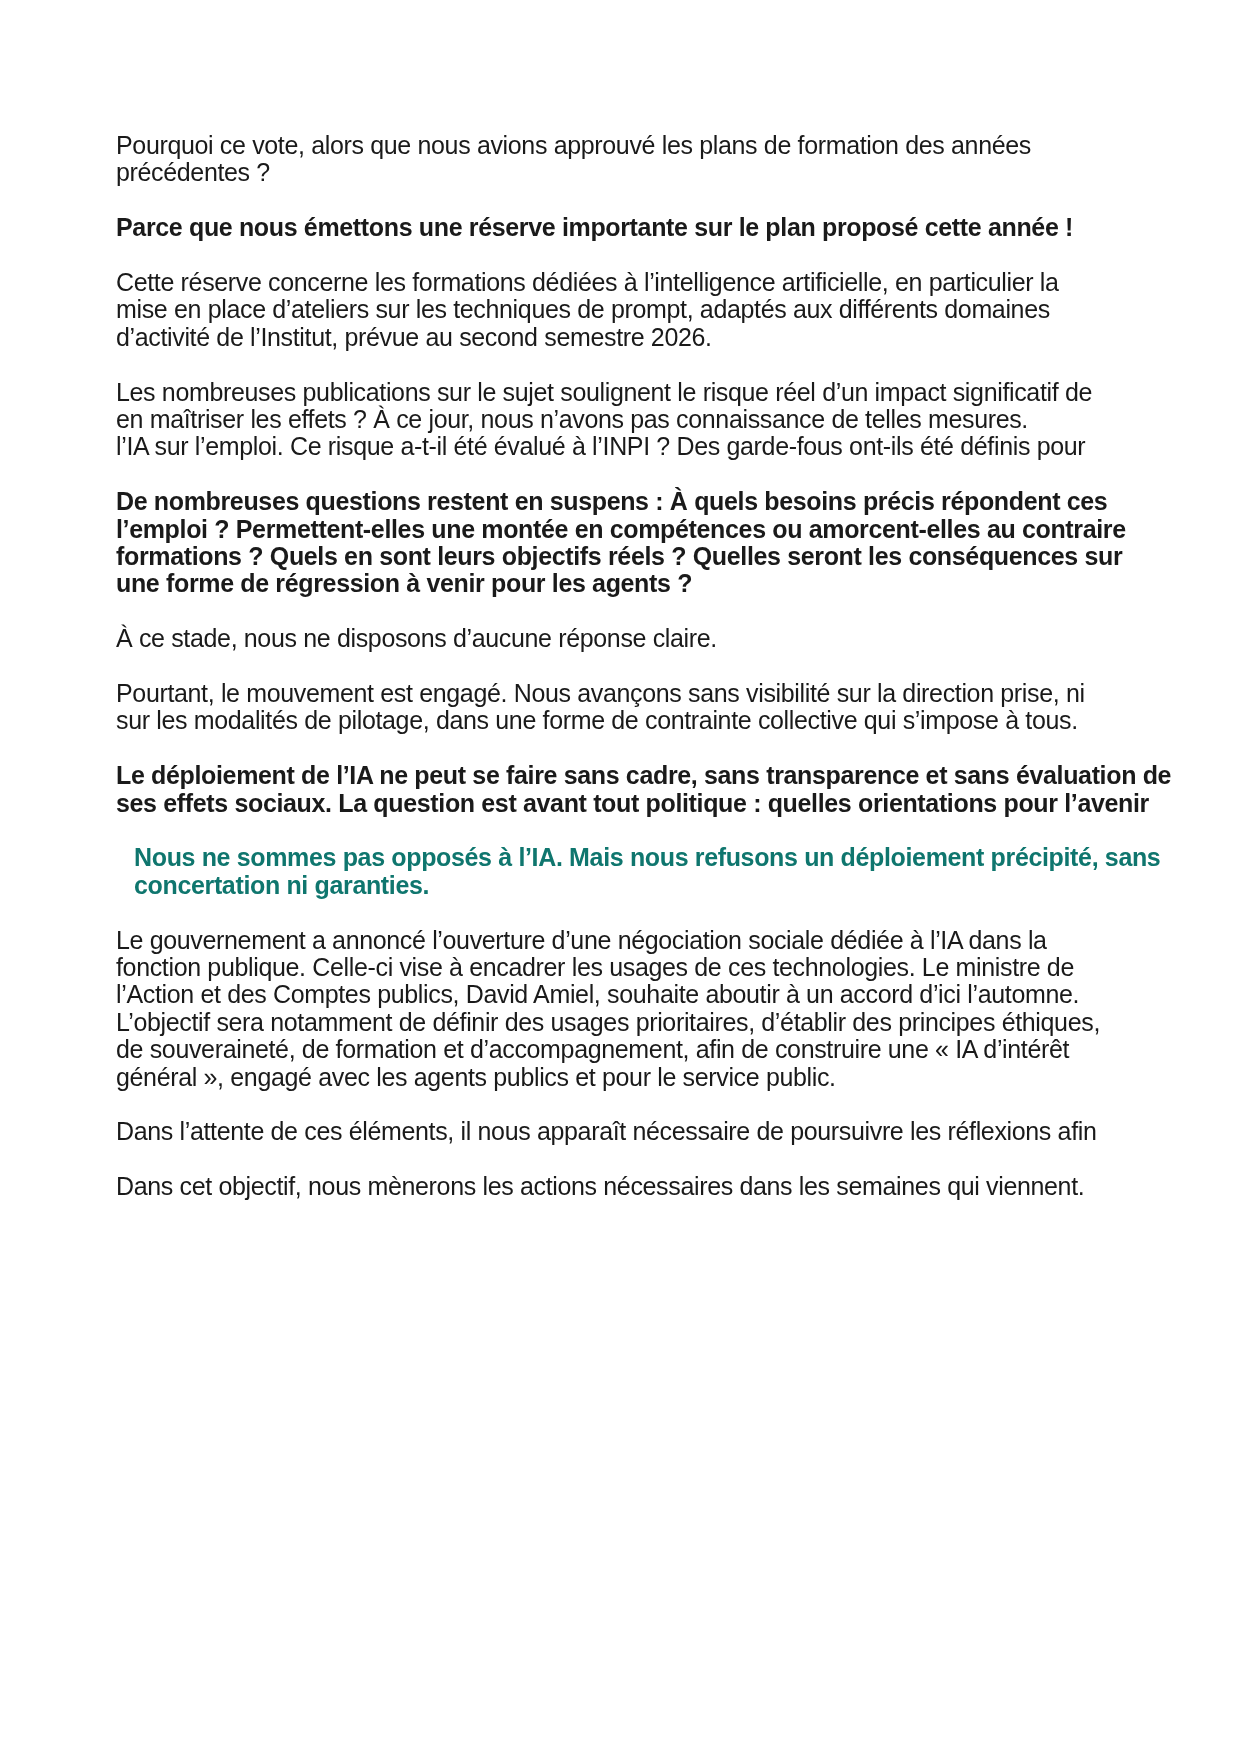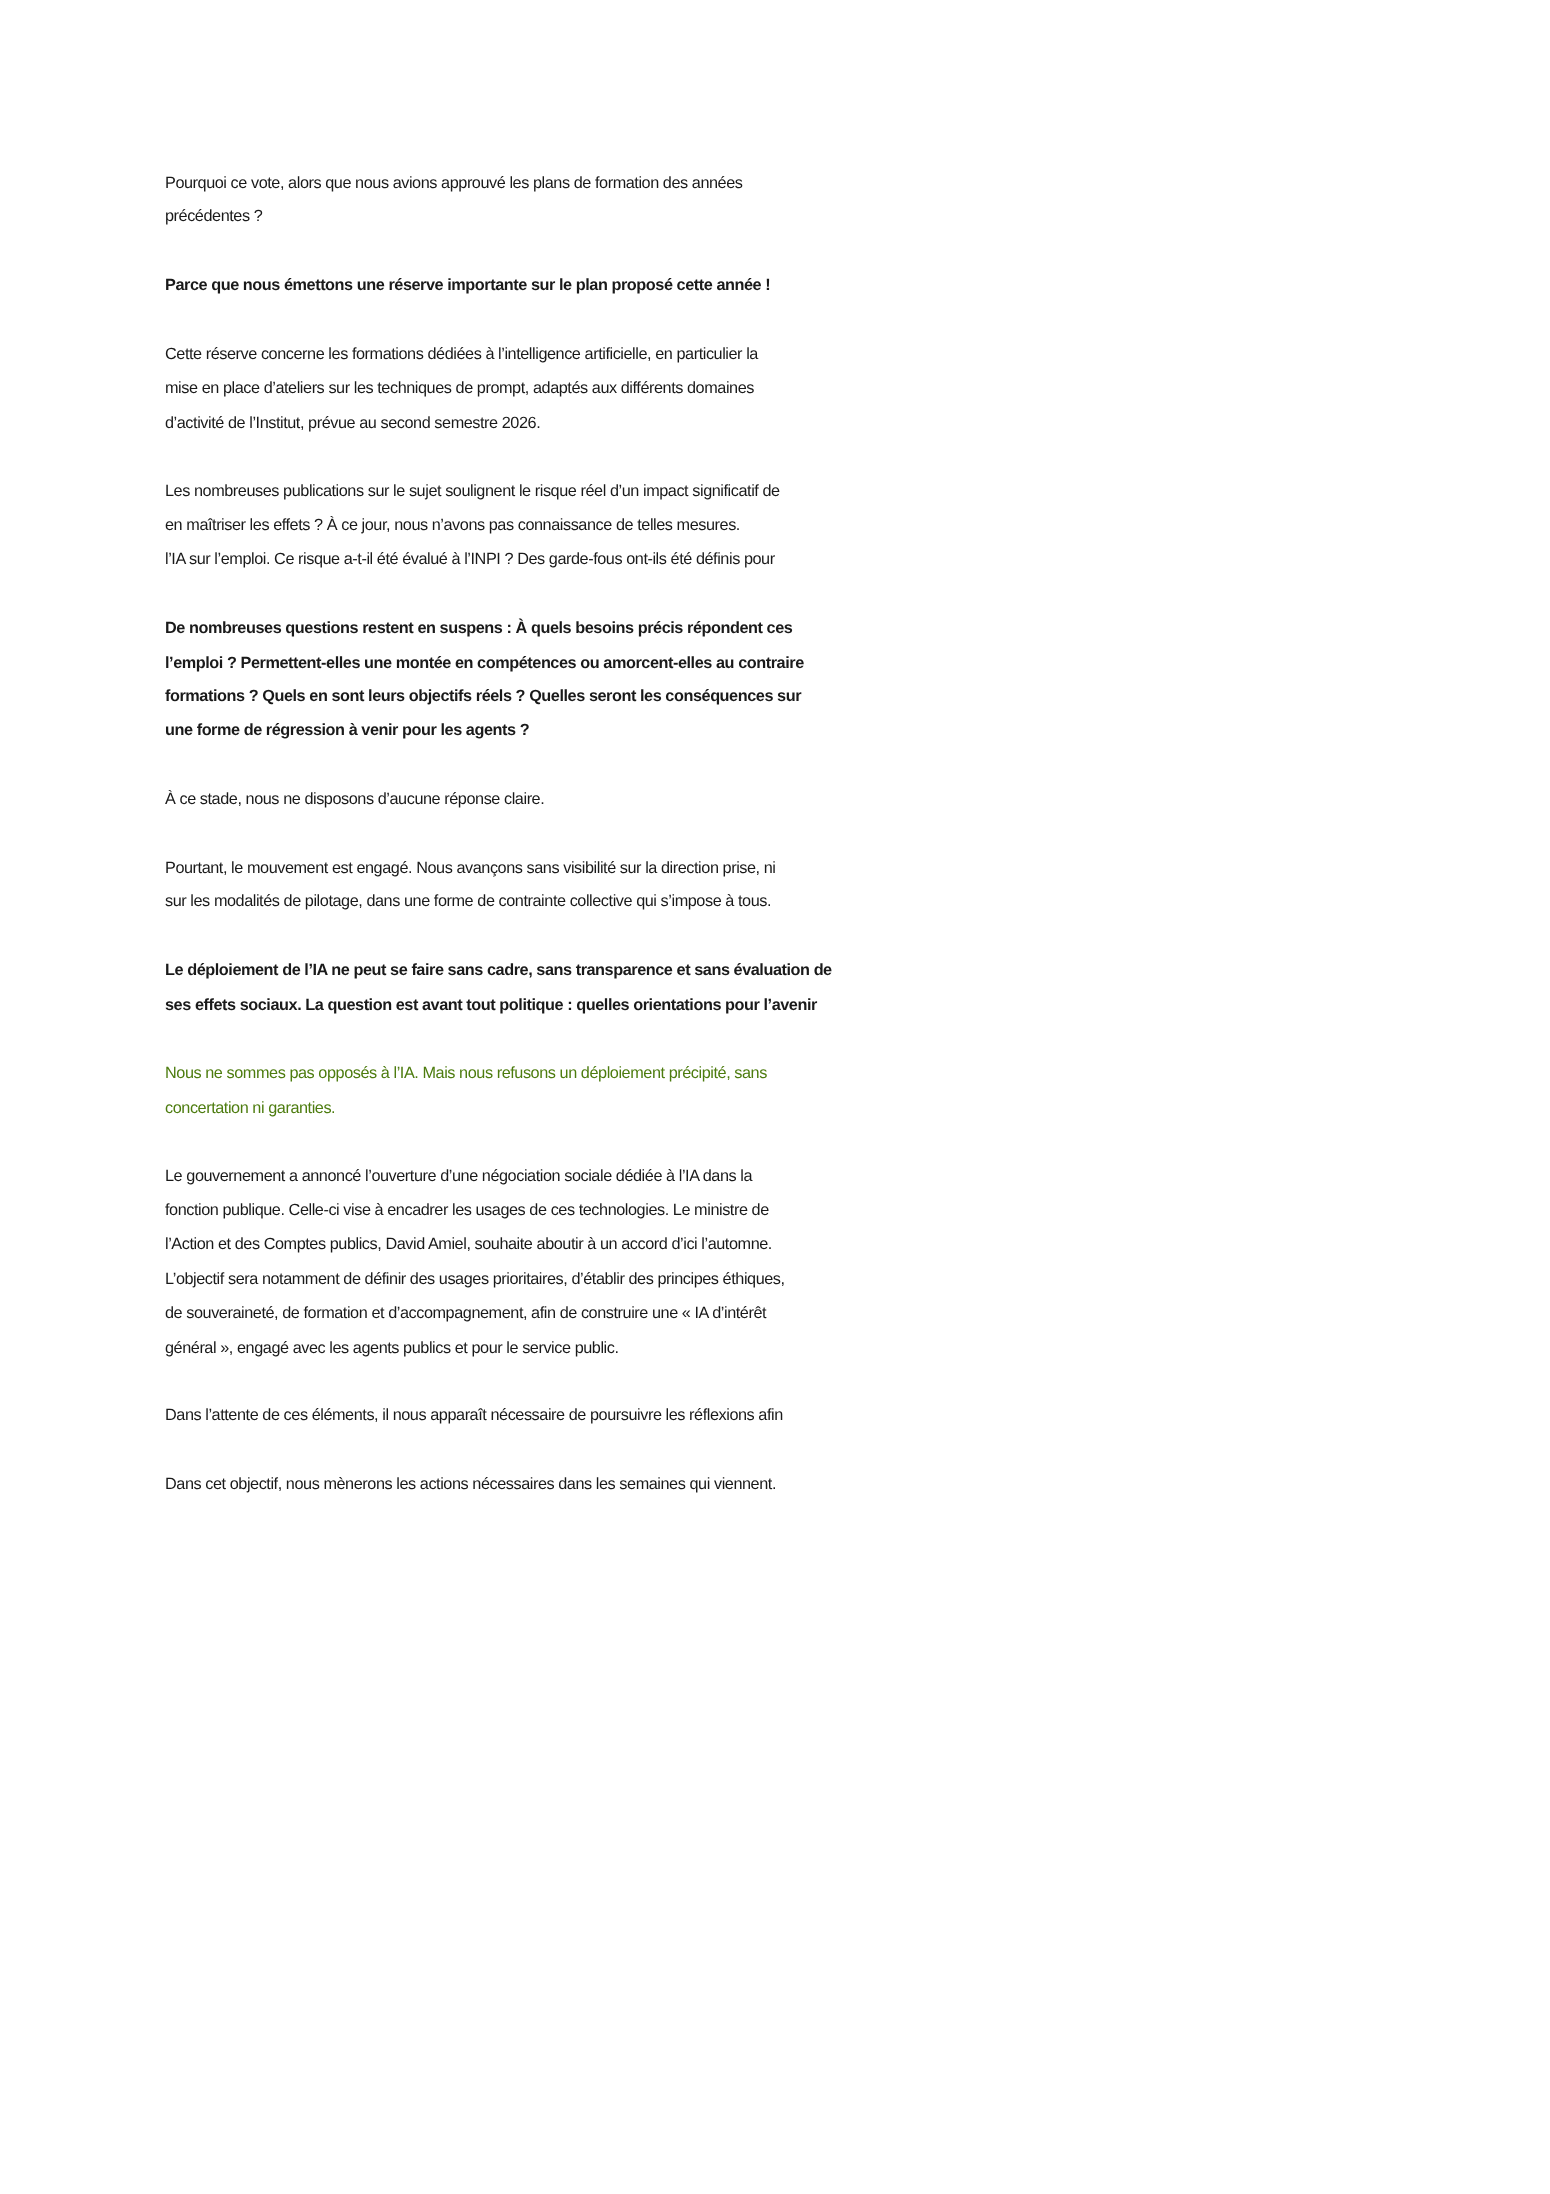--- a/index.html
+++ b/index.html
@@ -1,27 +1,27 @@
 <!DOCTYPE html>
 <html><head>
 <meta charset="utf-8">
 <style>
   html, body { margin: 0; padding: 0; background: #ffffff; }
   body { width: 1240px; height: 1755px; position: relative; overflow: hidden; }
   .page {
-    position: absolute; left: 132px; top: 132px; width: 980px;
+    position: absolute; left: 116px; top: 132px; width: 980px;
     font-family: "Liberation Sans", sans-serif;
-    font-size: 13px; line-height: 27.4px; color: #1a1a1a;
+    font-size: 25px; line-height: 27.4px; color: #1a1a1a;
     letter-spacing: -0.35px;
   }
   .para { margin: 0 0 27.4px 0; }
   .line { display: block; white-space: nowrap; }
   .b { font-weight: bold; }
   .u { text-underline-offset: 3px; text-decoration-thickness: 1.5px; }
-  .blue { color: #4d7c0f; font-weight: normal; }
+  .blue { color: #0f766e; font-weight: bold; margin-left: 18px; }
 </style>
 </head>
 <body>
 
 <div class="page">
 
   <p class="para">
     <span class="line">Pourquoi ce vote, alors que nous avions approuvé les plans de formation des années</span>
     <span class="line">précédentes ?</span>
   </p>

